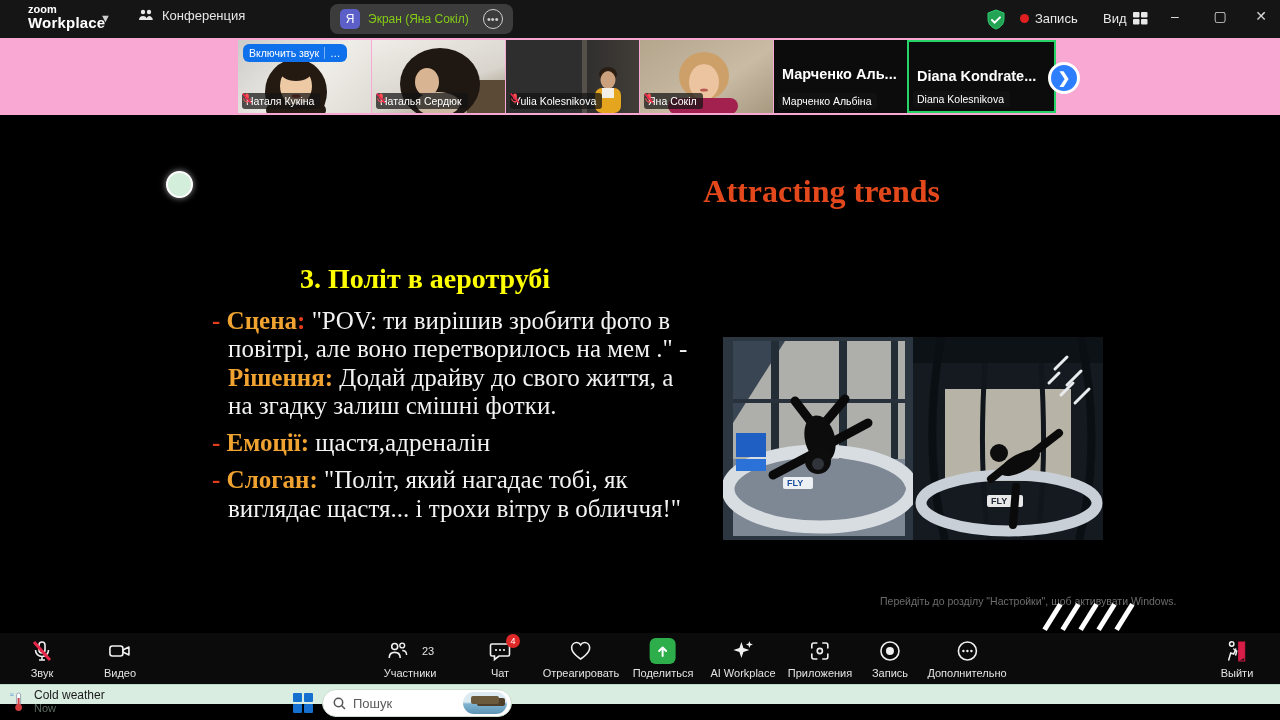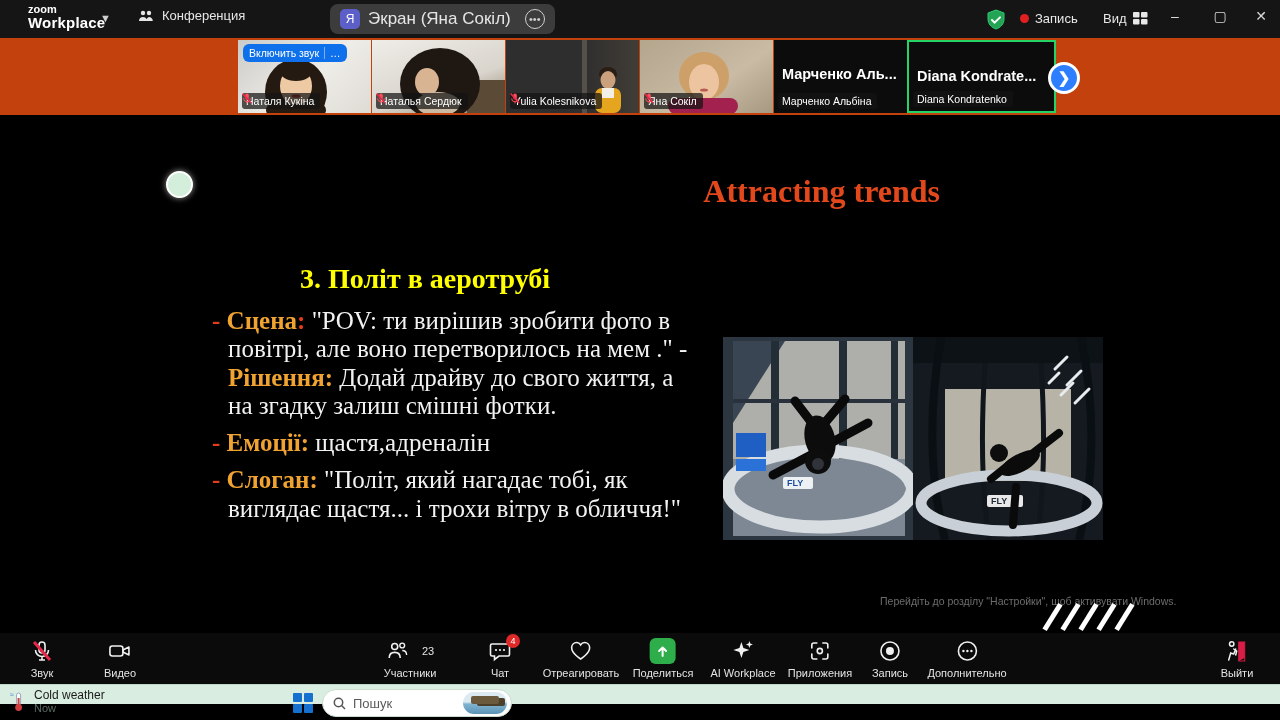--- a/index.html
+++ b/index.html
@@ -5,33 +5,33 @@
   * { margin:0; padding:0; box-sizing:border-box; }
   body { background:#000; font-family:"Liberation Sans", sans-serif; }
   .app { position:relative; width:1280px; height:720px; overflow:hidden; background:#000; }
 
   
   .titlebar { position:absolute; left:0; top:0; width:1280px; height:38px; background:#151515; }
   .logo { position:absolute; left:28px; top:4px; color:#fff; line-height:1; }
   .logo .l1 { font-size:11px; font-weight:700; }
   .logo .l2 { font-size:15px; font-weight:700; letter-spacing:.2px; }
   .tb-chev { position:absolute; left:100px; top:12px; color:#cfcfcf; font-size:11px; }
-  .meet-tab { position:absolute; left:138px; top:8px; display:flex; align-items:flex-end; gap:8px; color:#e6e6e6; font-size:13px; }
+  .meet-tab { position:absolute; left:138px; top:8px; display:flex; align-items:flex-start; gap:8px; color:#e6e6e6; font-size:13px; }
   .pill { position:absolute; left:330px; top:4px; height:30px; background:#3c3c3c; border-radius:8px; display:flex; align-items:center; padding:0 10px; gap:8px; }
   .pill .avatar { width:20px; height:20px; border-radius:5px; background:#5b5fc7; color:#fff; font-size:12px; display:flex; align-items:center; justify-content:center; }
-  .pill .ptxt { color:#e5e5e5; font-size:17px; }
+  .pill .ptxt { color:#84cc16; font-size:12px; }
   .pill .pmore { width:20px; height:20px; border:1.4px solid #cfcfcf; border-radius:50%; color:#cfcfcf; font-size:11px; display:flex; align-items:center; justify-content:center; margin-left:6px; }
   .shield { position:absolute; left:985px; top:9px; }
   .rec { position:absolute; left:1020px; top:11px; display:flex; align-items:center; gap:6px; color:#e8e8e8; font-size:13px; }
   .rec .dot { width:9px; height:9px; border-radius:50%; background:#e02020; }
   .viewb { position:absolute; left:1103px; top:11px; display:flex; align-items:center; gap:6px; color:#e8e8e8; font-size:13px; }
   .winbtn { position:absolute; top:8px; color:#d8d8d8; font-size:14px; width:30px; text-align:center; }
 
   
-  .strip { position:absolute; left:0; top:38px; width:1280px; height:77px; background:#c2410c; }
+  .strip { position:absolute; left:0; top:38px; width:1280px; height:77px; background:#f9a8d4; }
   .tile { position:absolute; top:2px; width:133px; height:73px; overflow:hidden; background:#000; }
   .tile svg { position:absolute; left:0; top:0; }
   .namepill { position:absolute; left:4px; bottom:4px; display:inline-flex; align-items:center; gap:4px; background:rgba(20,20,20,.72); border-radius:3px; padding:2px 6px 2px 4px; color:#fff; font-size:10.5px; white-space:nowrap; }
   .bigname { position:absolute; left:0; right:0; top:26px; color:#fff; font-size:14.5px; font-weight:700; padding:0 8px; white-space:nowrap; overflow:hidden; }
   .t-kukina  { left:238px; background:linear-gradient(135deg,#cbcbc9,#efede7 55%,#dddbd4); }
   .t-serdiuk { left:372px; background:linear-gradient(160deg,#efede8,#d9d5cd 60%,#8a7a64); }
   .t-yulia   { left:506px; background:linear-gradient(90deg,#2e2e2e 55%,#413c36); }
   .t-sokil   { left:640px; background:linear-gradient(145deg,#b4a58d,#c9bba4 60%,#a79880); }
   .t-march   { left:774px; background:#0c0c0c; }
   .t-diana   { left:907px; background:#0c0c0c; border:2px solid #25d366; width:149px; }
@@ -204,21 +204,21 @@
     <div class="tile t-march">
       <div class="bigname">Марченко Аль...</div>
       <div class="namepill">
         <span>Марченко Альбіна</span>
       </div>
     </div>
 
     <div class="tile t-diana">
       <div class="bigname">Diana Kondrate...</div>
       <div class="namepill">
-        <span>Diana Kondratenko</span>
+        <span>Diana Kolesnikova</span>
       </div>
     </div>
 
     <div class="next-btn">❯</div>
   </div>
 
   <div class="slide">
     <div class="laser-dot"></div>
     <div class="s-title">Attracting trends</div>
     <div class="s-sub">3. Політ в аеротрубі</div>

